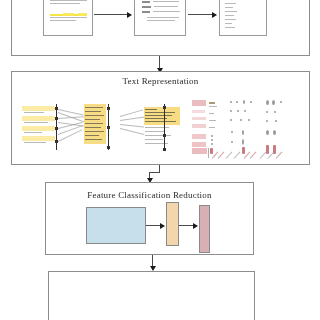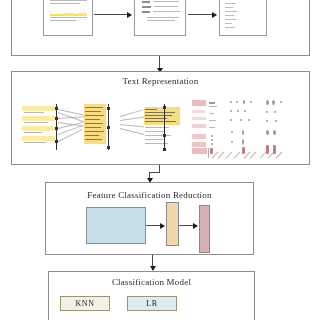--- a/index.html
+++ b/index.html
@@ -230,22 +230,15 @@
   <div class="fbox" style="left:86px;top:207px;width:60px;height:37px;background:#c7dfeb;"></div>
   <div class="arrow-h" style="left:146px;top:225px;width:18px;"></div>
   <div class="fbox" style="left:166px;top:202px;width:13px;height:44px;background:#f4d6ac;"></div>
   <div class="arrow-h" style="left:179px;top:225px;width:18px;"></div>
   <div class="fbox" style="left:199px;top:205px;width:11px;height:48px;background:#d6b0b4;"></div>
 
   <div class="arrow-v" style="left:152px;top:255px;height:11px;"></div>
 
   <div class="panel" style="left:48px;top:271px;width:207px;height:52px;">
   </div>
-  <div class="panel-title" style="left:48px;top:277px;width:207px;font-size:9px;">Classification Model</div>
-
-  <div class="cbox" style="left:60px;top:296px;width:50px;height:15px;background:#f3f1e6;">
-    <span>KNN</span>
-  </div>
-  <div class="cbox" style="left:127px;top:296px;width:50px;height:15px;background:#dceaf2;">
-    <span>LR</span>
-  </div>
+
 
 </div>
 
 </body></html>

